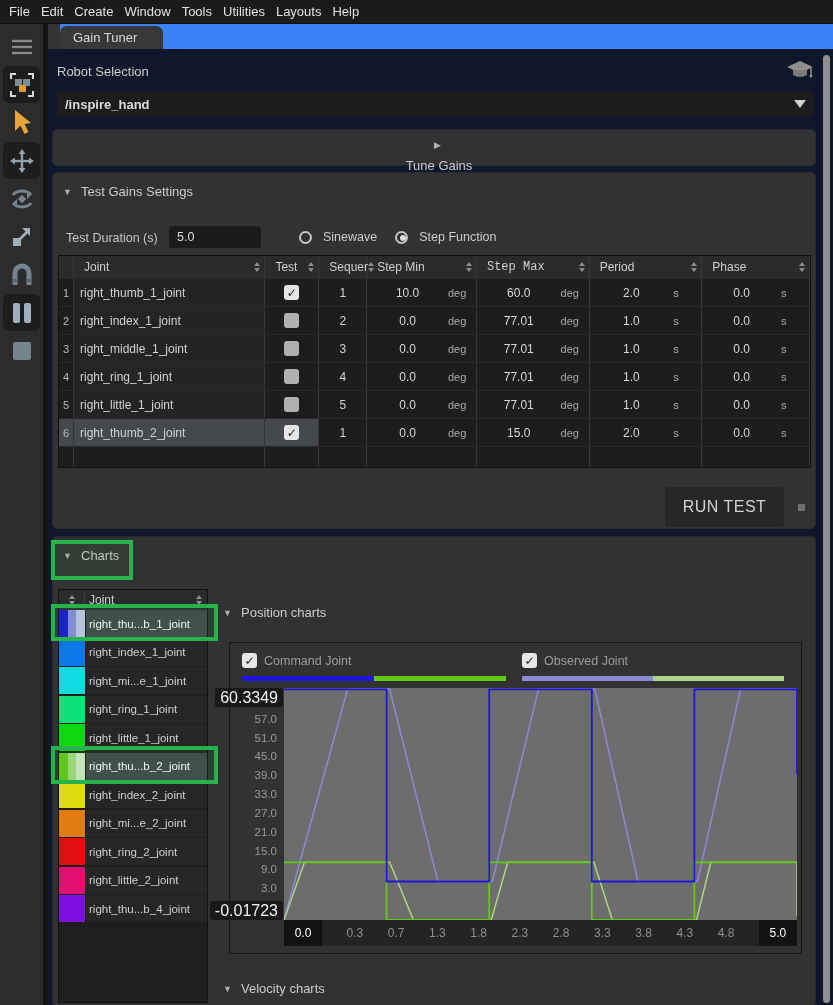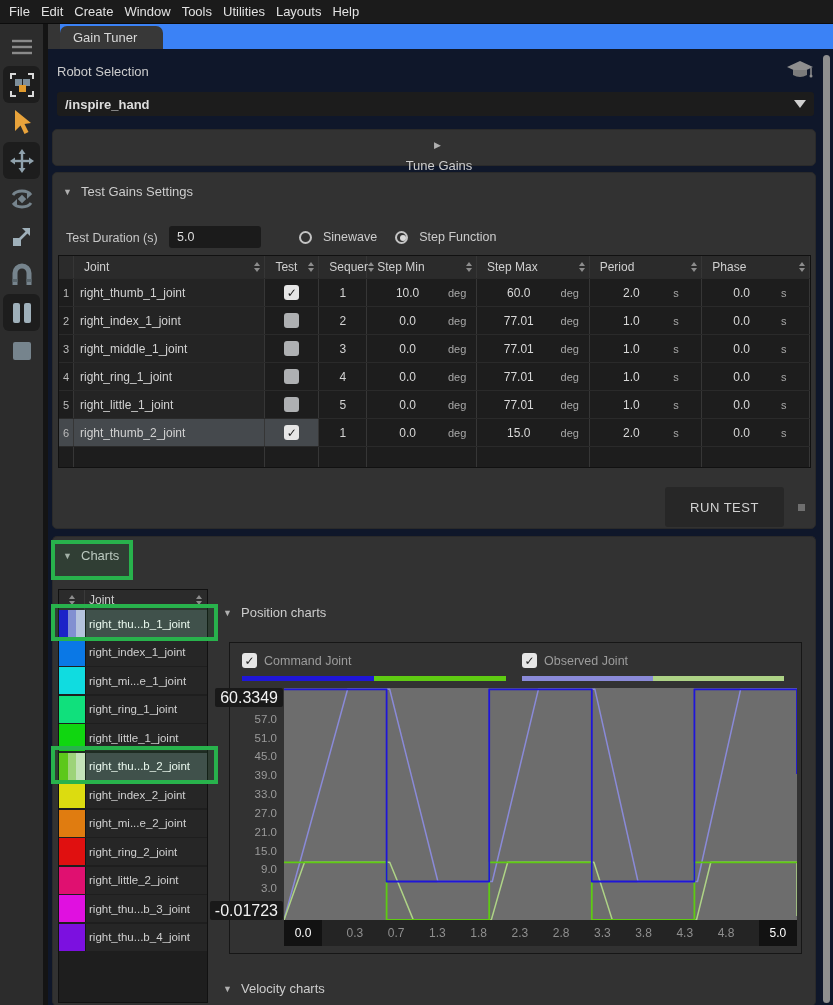--- a/index.html
+++ b/index.html
@@ -69,21 +69,21 @@
   .valcell .u{width:28px;font-size:11px;color:#a8a8a8;text-align:left;}
   .sort{display:flex;flex-direction:column;gap:2px;align-items:center;}
   .sort i{display:block;width:0;height:0;border-left:3.5px solid transparent;border-right:3.5px solid transparent;}
   .sort .up{border-bottom:4px solid #8d8d8d;}
   .sort .dn{border-top:4px solid #8d8d8d;}
   .cb{width:15px;height:15px;border-radius:3px;background:#aeb0b2;display:flex;align-items:center;justify-content:center;
       font-size:12px;color:#1d1d1d;font-weight:bold;}
   .cb.checked{background:#e6e6e6;}
 
   .run-btn{position:absolute;left:612px;top:314px;width:119px;height:40px;background:#272727;border-radius:3px;
-           display:flex;align-items:center;justify-content:center;font-size:13px;color:#d2d2d2;letter-spacing:0.5px;}
+           display:flex;align-items:center;justify-content:center;font-size:16px;color:#d2d2d2;letter-spacing:0.5px;}
   .run-dot{position:absolute;left:745px;top:331px;width:7px;height:7px;background:#6f6f6f;}
 
   
   .jlist{position:absolute;left:5px;top:52px;width:150px;height:414px;background:#1e1e1e;border:1px solid #111;}
   .jlist .lhead{display:flex;height:20px;background:#2b2b2b;}
   .jlist .lhead .c1{width:26px;display:flex;align-items:center;justify-content:center;border-right:1px solid #3a3a3a;}
   .jlist .lhead .c2{flex:1;display:flex;align-items:center;justify-content:space-between;padding:0 5px 0 4px;font-size:12px;color:#cccccc;}
   .lrow{display:flex;height:27px;margin-bottom:1.5px;}
   .lrow .swatch{width:26px;display:flex;}
   .lrow .swatch span{flex:1;}
@@ -293,21 +293,21 @@
                   <i class="dn"></i>
                 </span>
               </div>
               <div class="tcell" style="width: 110px;">
                 <span>Step Min</span>
                 <span class="sort">
                   <i class="up"></i>
                   <i class="dn"></i>
                 </span>
               </div>
-              <div class="tcell" style="width: 113px;">
+              <div class="tcell" style="width: 113px; font-family: Liberation Mono, monospace;">
                 <span>Step Max</span>
                 <span class="sort">
                   <i class="up"></i>
                   <i class="dn"></i>
                 </span>
               </div>
               <div class="tcell" style="width: 113px;">
                 <span>Period</span>
                 <span class="sort">
                   <i class="up"></i>
@@ -609,26 +609,20 @@
                 <span style="background: rgb(224, 16, 16);"></span>
                 <span style="background: rgb(224, 16, 16);"></span>
               </div>
               <div class="lname">right_ring_2_joint</div>
             </div>
             <div class="lrow">
               <div class="swatch">
                 <span style="background: rgb(224, 16, 112);"></span>
               </div>
               <div class="lname">right_little_2_joint</div>
-            </div>
-            <div class="lrow">
-              <div class="swatch">
-                <span style="background: rgb(224, 16, 224);"></span>
-              </div>
-              <div class="lname">right_thu...b_3_joint</div>
             </div>
             <div class="lrow">
               <div class="swatch">
                 <span style="background: rgb(124, 16, 224);"></span>
               </div>
               <div class="lname">right_thu...b_4_joint</div>
             </div>
           </div>
 
         <div class="sub-head" id="pos-head">

